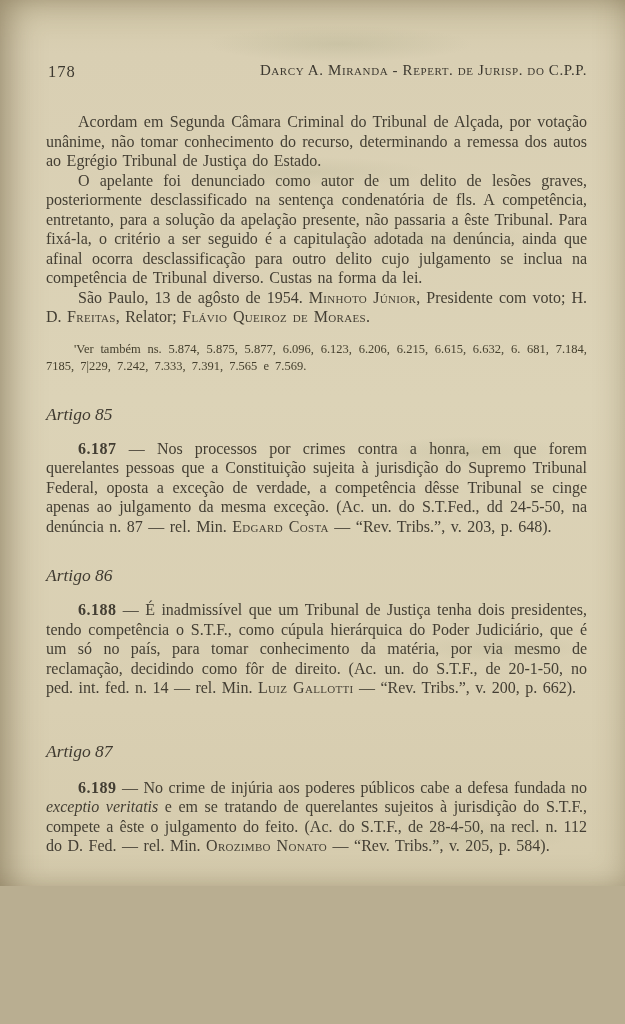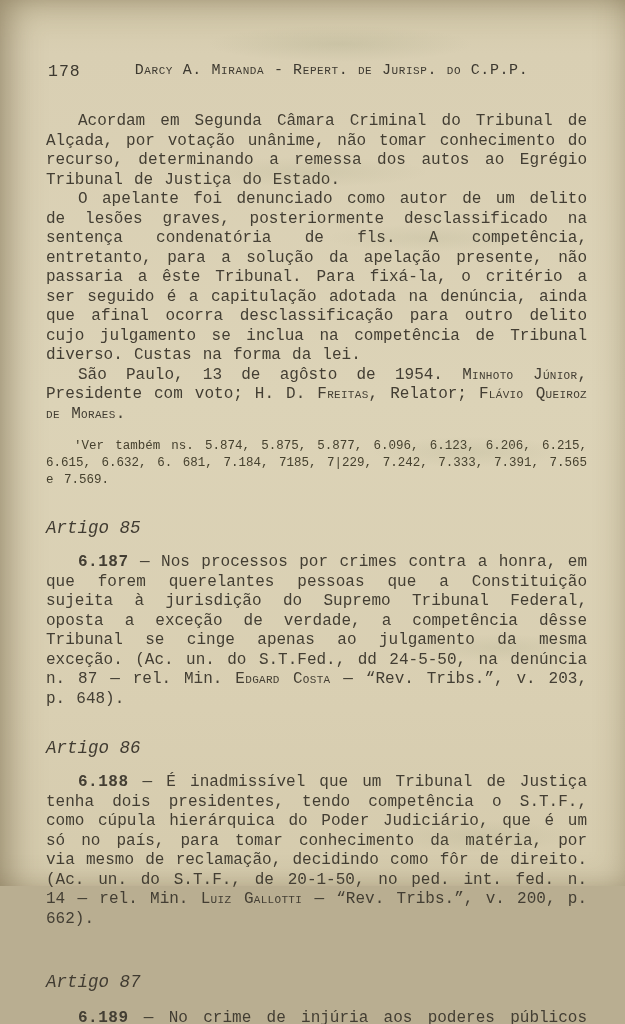--- a/index.html
+++ b/index.html
@@ -14,21 +14,21 @@
     position: relative;
     width: 625px;
     height: 886px;
     box-sizing: border-box;
     padding: 62px 38px 12px 46px;
     background:
       linear-gradient(180deg, #d2c8a9 0%, #d9cfb3 6%, #dcd3b7 45%, #d9cfb2 80%, #d5cbad 100%);
     box-shadow:
       inset 22px 12px 34px -14px rgba(92, 76, 45, 0.50),
       inset -14px -12px 30px -14px rgba(92, 76, 45, 0.35);
-    font-family: Liberation Mono, monospace;
+    font-family: Liberation Serif, serif;
     color: #433e33;
   }
   
   .texture {
     position: absolute;
     inset: 0;
     pointer-events: none;
     background-image:
       radial-gradient(ellipse 190px 26px at 340px 44px,  rgba(118,126,88,0.14), transparent 70%),
       radial-gradient(ellipse 170px 22px at 310px 172px, rgba(118,126,88,0.10), transparent 70%),
@@ -46,21 +46,21 @@
   .pagenum {
     position: absolute;
     left: 2px;
     top: 0;
     font-size: 16.5px;
     letter-spacing: 1px;
     color: #3d3930;
   }
   .running-title {
     display: block;
-    text-align: center;
+    text-align: right;
     font-variant: small-caps;
     letter-spacing: 0.6px;
     color: #3d3930;
     padding-left: 30px;
   }
   .content { margin-top: 30px; }
   p {
     margin: 0;
     font-size: 16px;
     line-height: 19.5px;

